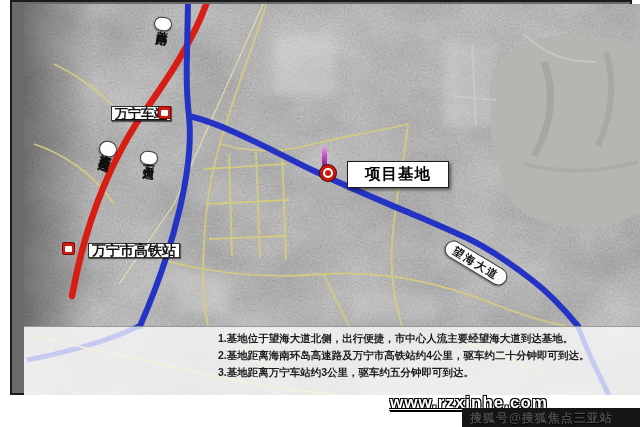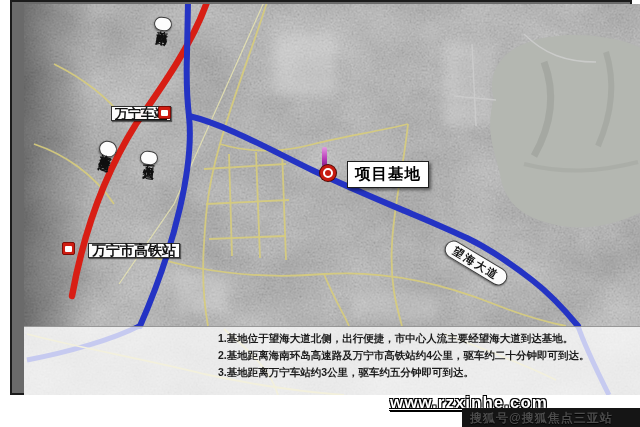--- a/index.html
+++ b/index.html
@@ -15,21 +15,21 @@
     font-size:11px;font-weight:600;color:#101010;padding:1px 8px;letter-spacing:2px;line-height:14px;
     box-shadow:0 1px 2px rgba(0,0,0,.45);}
   .station-label{position:absolute;background:rgba(255,255,255,.97);border:1px solid #2f2f2f;
     font-weight:bold;color:#111;padding:1px 3px;line-height:11px;box-shadow:1px 1px 1px rgba(0,0,0,.5);}
   .station-icon{position:absolute;width:13px;height:13px;background:#cf1d12;border:1px solid #7e0b05;
     border-radius:2px;box-sizing:border-box;display:flex;align-items:center;justify-content:center;}
   .station-icon i{display:block;width:7px;height:6px;background:#fff;border-radius:1px;}
 
   
   #project-label{position:absolute;left:347px;top:161px;background:#fff;border:1px solid #1d1d1d;
-    font-size:15.5px;font-weight:bold;color:#000;padding:2px 7px;letter-spacing:1px;
+    font-size:15.5px;font-weight:bold;color:#000;padding:2px 17px;letter-spacing:1px;
     box-shadow:2px 2px 3px rgba(0,0,0,.5);}
   #project-target{position:absolute;left:320px;top:165px;width:16px;height:16px;border:3px solid #c81b10;
     border-radius:50%;background:#fff;box-sizing:border-box;box-shadow:0 0 0 1px #4d0a05;}
   #project-target i{position:absolute;left:2px;top:2px;width:6px;height:6px;border-radius:50%;background:#c81b10;}
   #project-flag{position:absolute;left:322px;top:147px;width:5px;height:20px;border-radius:2px;
     background:linear-gradient(#e59ae2,#b73ab8 60%,#7d1f85);}
 
   
   #notes{position:absolute;left:218px;top:330px;width:340px;font-size:10.5px;font-weight:600;
     color:#1b1b1b;line-height:17px;letter-spacing:0;}

